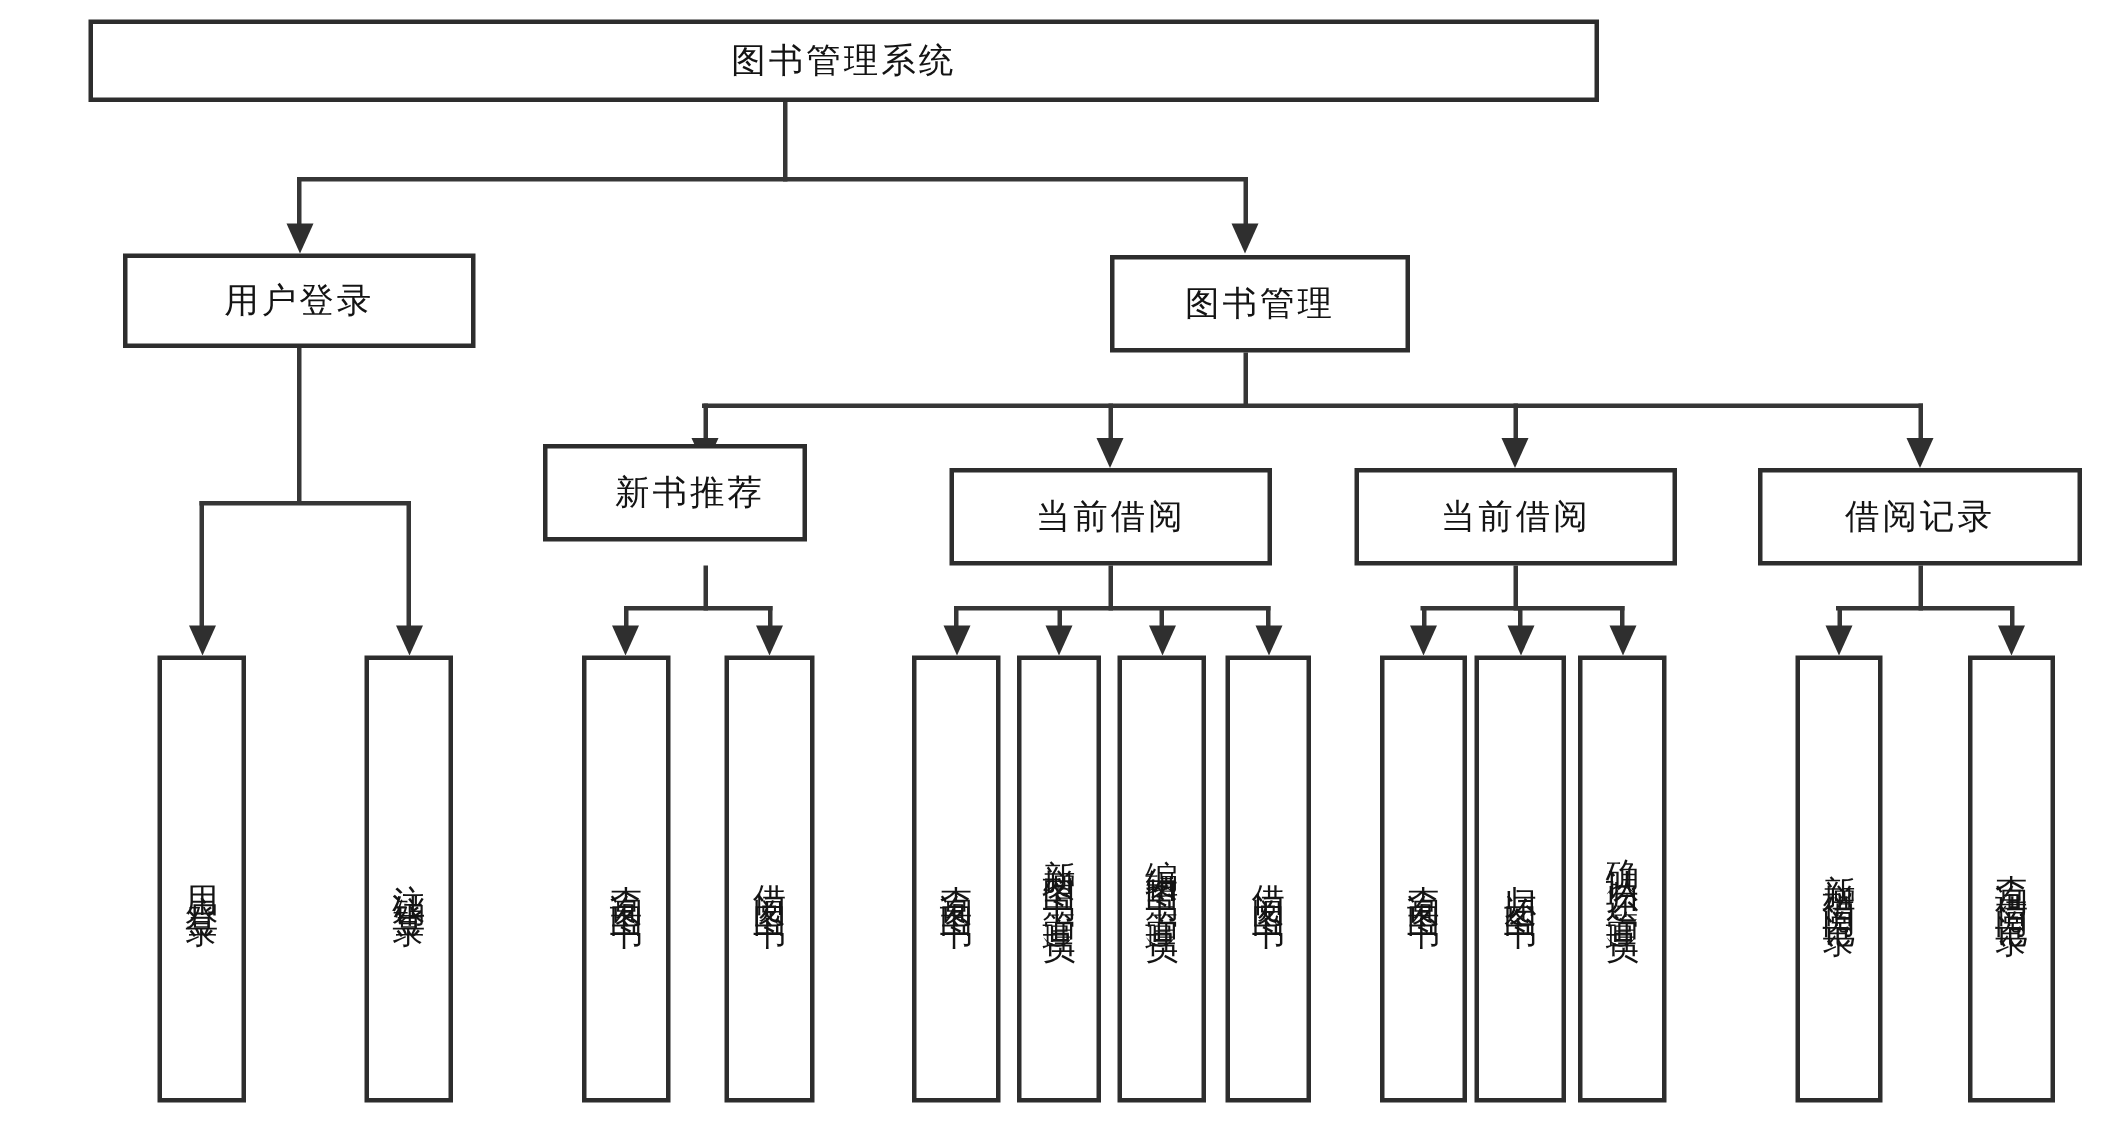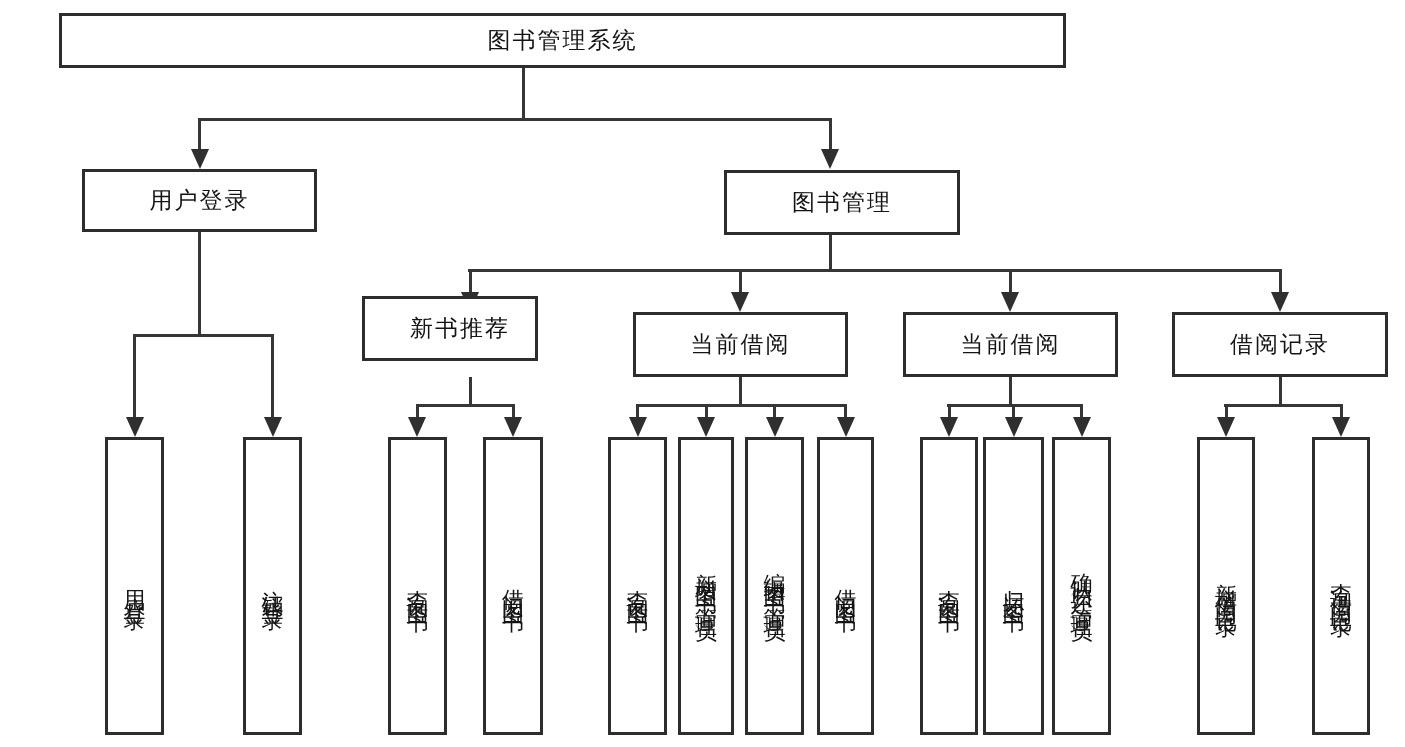--- a/index.html
+++ b/index.html
@@ -42,21 +42,21 @@
   <div class="vline" style="left:522px;top:68px;height:53px;"></div>
   <div class="hline" style="left:198px;top:118px;width:634px;"></div>
   <div class="vline" style="left:198px;top:118px;height:33px;"></div>
   <div class="arrowhead" style="left:191px;top:149px;"></div>
   <div class="vline" style="left:829px;top:118px;height:33px;"></div>
   <div class="arrowhead" style="left:821px;top:149px;"></div>
 
   <div class="box" style="left:82px;top:169px;width:235px;height:63px;">
     <span>用户登录</span>
   </div>
-  <div class="box" style="left:724px;top:170px;width:236px;height:65px;">
+  <div class="box" style="left:740px;top:170px;width:200px;height:65px;">
     <span>图书管理</span>
   </div>
 
   <div class="vline" style="left:198px;top:232px;height:104px;"></div>
   <div class="hline" style="left:133px;top:334px;width:141px;"></div>
   <div class="vline" style="left:133px;top:334px;height:84px;"></div>
   <div class="arrowhead" style="left:126px;top:417px;"></div>
   <div class="vline" style="left:271px;top:334px;height:84px;"></div>
   <div class="arrowhead" style="left:264px;top:417px;"></div>
 

